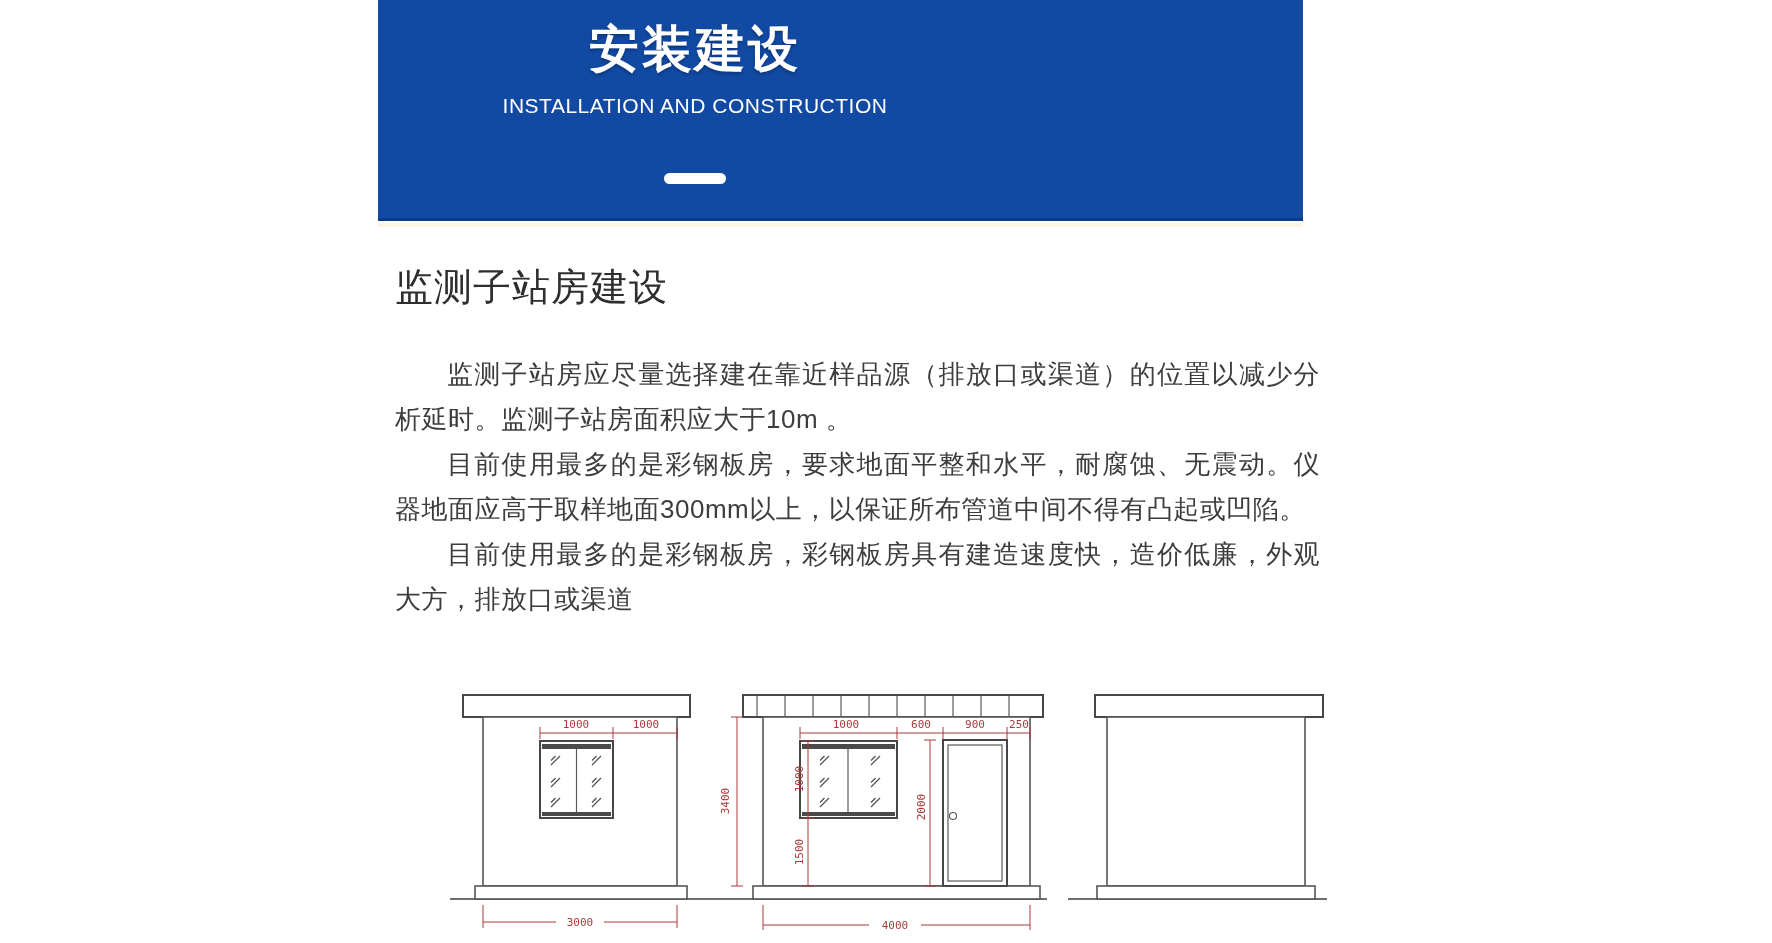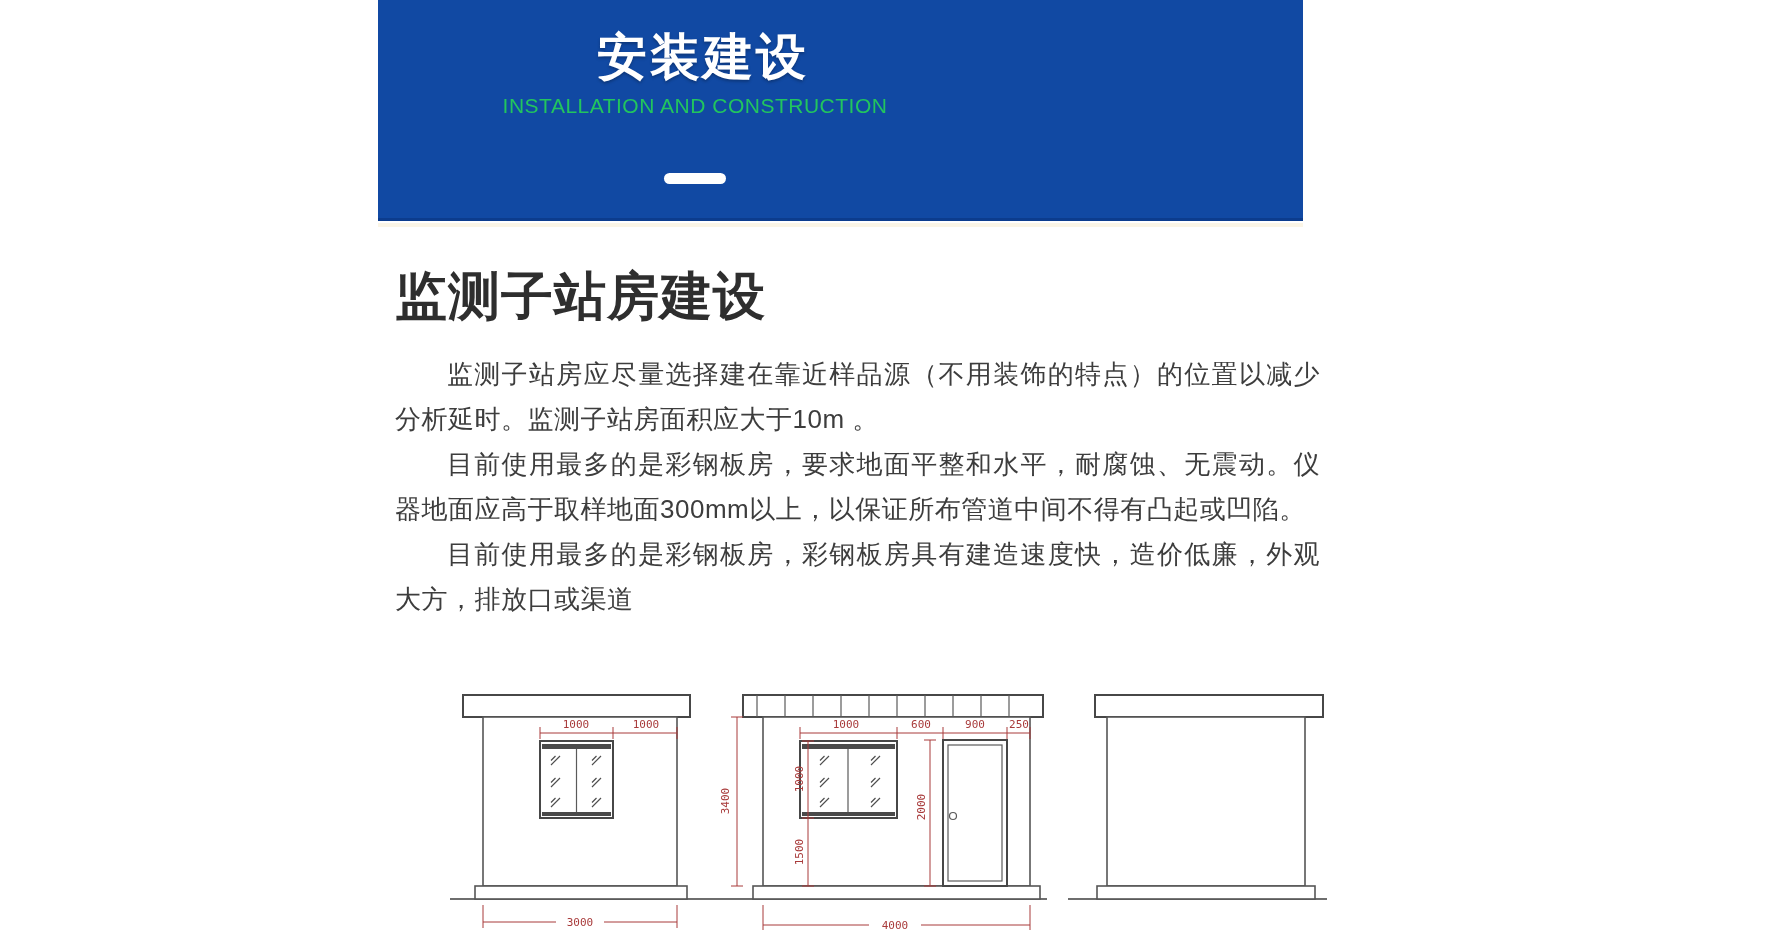--- a/index.html
+++ b/index.html
@@ -14,43 +14,43 @@
   .page{position:absolute;inset:0;}
 
   
   .banner{
     position:absolute;left:378px;top:0;width:925px;height:218px;
     background:var(--banner-bg,#1149a3);
     border-bottom:3px solid #0c3c8d;
   }
   .banner-title{
     position:absolute;top:16px;left:317px;transform:translateX(-50%);
-    margin:8px;color:#ffffff;font-size:50px;font-weight:700;
+    margin:0;color:#ffffff;font-size:50px;font-weight:700;
     letter-spacing:3px;white-space:nowrap;
     text-shadow:0 2px 3px rgba(0,0,0,.25);
   }
   .banner-subtitle{
     position:absolute;top:94px;left:317px;transform:translateX(-50%);
-    margin:0;color:#22c55e;font-size:21px;font-weight:500;
+    margin:0;color:#ffffff;font-size:21px;font-weight:500;
     letter-spacing:.5px;white-space:nowrap;
   }
   .banner-divider{
     position:absolute;top:173px;left:286px;width:62px;height:11px;
     background:#ffffff;border-radius:6px;
   }
   .banner-edge{
     position:absolute;left:378px;top:223px;width:925px;height:4px;
     background:#faf3e0;opacity:.8;
   }
 
   
   .article{position:absolute;left:378px;top:0;width:952px;height:943px;}
   .article h1{
     position:absolute;left:17px;top:262px;margin:0;
-    font-size:52px;font-weight:700;color:#2e2e2e;letter-spacing:1px;
+    font-size:38px;font-weight:400;color:#2e2e2e;letter-spacing:1px;
     white-space:nowrap;
   }
   .paras{
     position:absolute;left:17px;top:352px;width:925px;
   }
   .paras p{
     margin:0;text-indent:2em;
     font-size:26px;line-height:45px;color:#3d3d3d;
     text-align:justify;text-justify:inter-ideograph;
     letter-spacing:.5px;
@@ -79,21 +79,21 @@
   <header class="banner">
     <h1 class="banner-title">安装建设</h1>
     <p class="banner-subtitle">INSTALLATION AND CONSTRUCTION</p>
     <div class="banner-divider"></div>
   </header>
   <div class="banner-edge"></div>
 
   <main class="article">
     <h1>监测子站房建设</h1>
     <div class="paras">
-      <p>监测子站房应尽量选择建在靠近样品源（不用装饰的特点）的位置以减少分析延时。监测子站房面积应大于10m 。</p>
+      <p>监测子站房应尽量选择建在靠近样品源（排放口或渠道）的位置以减少分析延时。监测子站房面积应大于10m 。</p>
       <p>目前使用最多的是彩钢板房，要求地面平整和水平，耐腐蚀、无震动。仪器地面应高于取样地面300mm以上，以保证所布管道中间不得有凸起或凹陷。</p>
       <p>目前使用最多的是彩钢板房，彩钢板房具有建造速度快，造价低廉，外观大方，排放口或渠道</p>
     </div>
   </main>
 
   <svg class="drawings" width="952" height="295" viewBox="378 648 952 295" xmlns="http://www.w3.org/2000/svg">
     <defs>
       <path id="gm" d="M0,9 L9,0 M0,4.5 L4.5,0"></path>
     </defs>
 

